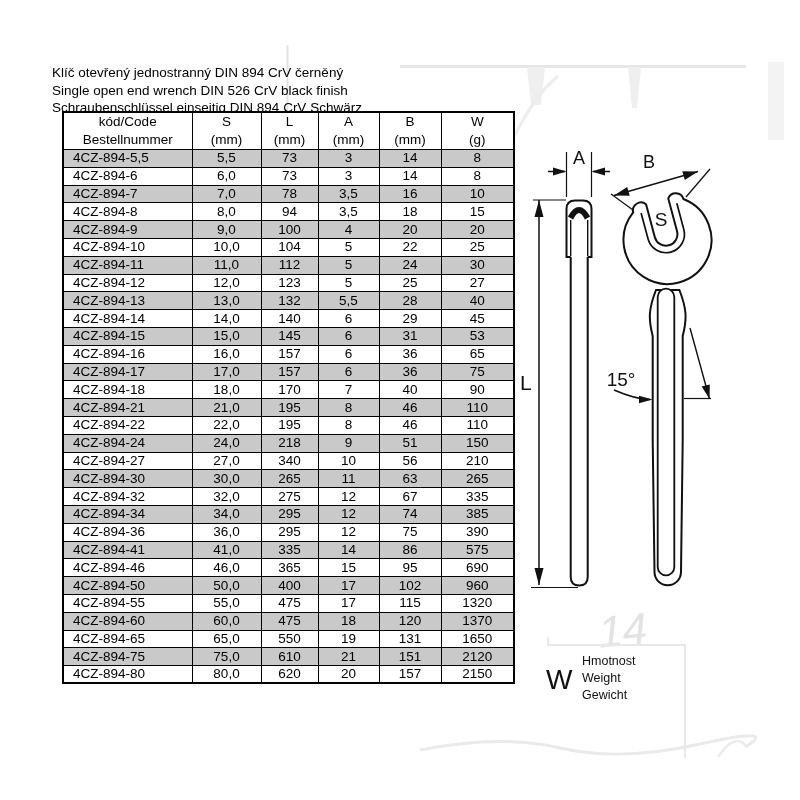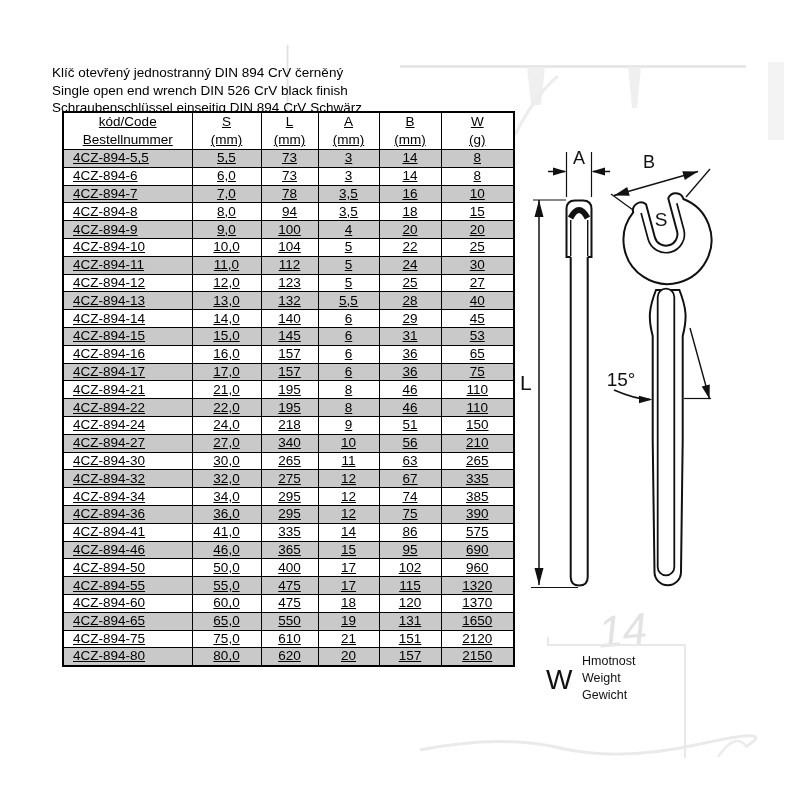--- a/index.html
+++ b/index.html
@@ -6,21 +6,21 @@
   html,body { margin:0; padding:0; }
   body {
     width:800px; height:800px; position:relative; overflow:hidden;
     background:#ffffff; font-family:"Liberation Sans", sans-serif; color:#000;
   }
   #watermark { position:absolute; left:0; top:0; z-index:0; pointer-events:none; }
   .title-block { position:absolute; left:52px; top:44px; z-index:2;
     font-size:13.5px; font-weight:normal; line-height:17.5px; white-space:nowrap;margin-top:20px; }
   table.dim-table { position:absolute; left:62px; top:111px; z-index:2;
     border-collapse:collapse; table-layout:fixed; width:451px;
-    border:2px solid #000; font-size:13.5px; background:#fff;text-decoration:underline; }
+    border:2px solid #000; font-size:13.5px; background:#fff; }
   .dim-table th, .dim-table td {
     border:1px solid #000; padding:0; text-align:center;
     height:17.8px; line-height:16px; font-weight:normal; overflow:hidden;
     white-space:nowrap;
   }
   .dim-table thead th { height:37px; background:#fff; }
   .th-line { display:block; line-height:18px; }
   .dim-table tbody tr:nth-child(odd) td { background: var(--stripe, #c9c9c9); }
   .dim-table td.code { text-align:left; padding-left:9px;margin-top:7px; }
   #diagram { position:absolute; left:510px; top:140px; z-index:1; }
@@ -185,20 +185,28 @@
       </tr>
       <tr>
         <td class="code">4CZ-894-17</td>
         <td>17,0</td>
         <td>157</td>
         <td>6</td>
         <td>36</td>
         <td>75</td>
       </tr>
       <tr>
+        <td class="code">4CZ-894-18</td>
+        <td>18,0</td>
+        <td>170</td>
+        <td>7</td>
+        <td>40</td>
+        <td>90</td>
+      </tr>
+      <tr>
         <td class="code">4CZ-894-21</td>
         <td>21,0</td>
         <td>195</td>
         <td>8</td>
         <td>46</td>
         <td>110</td>
       </tr>
       <tr>
         <td class="code">4CZ-894-22</td>
         <td>22,0</td>

